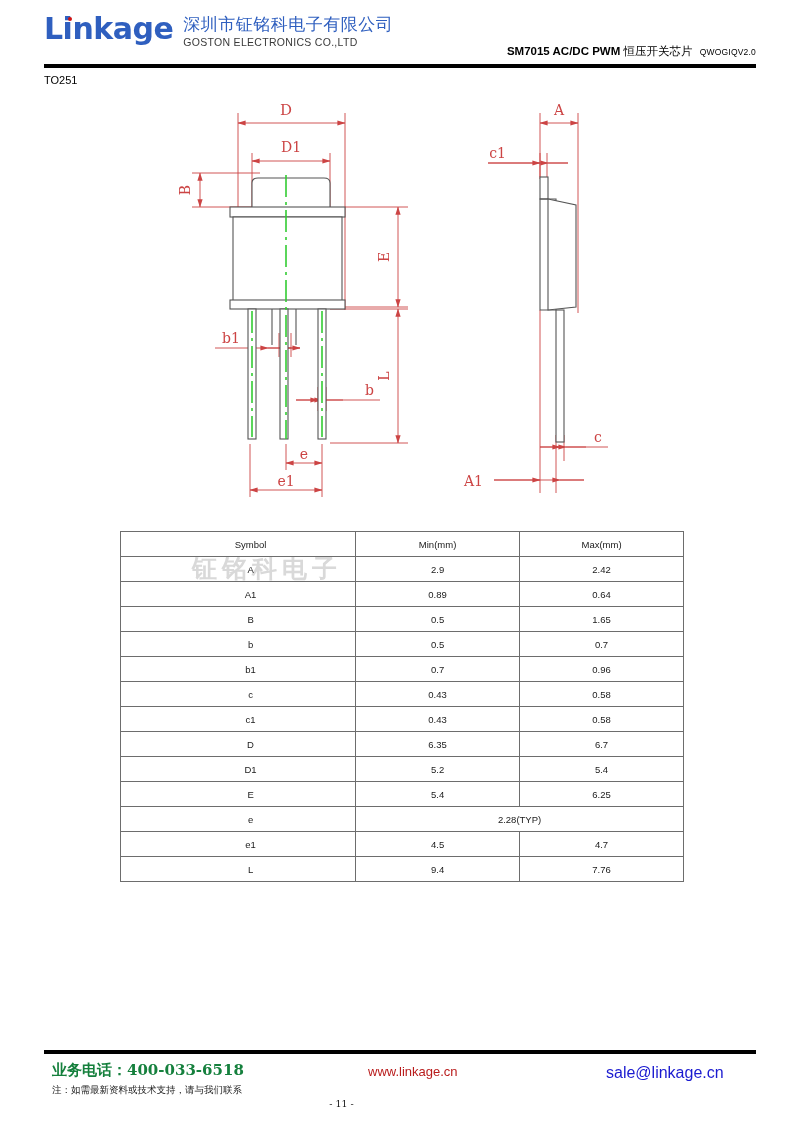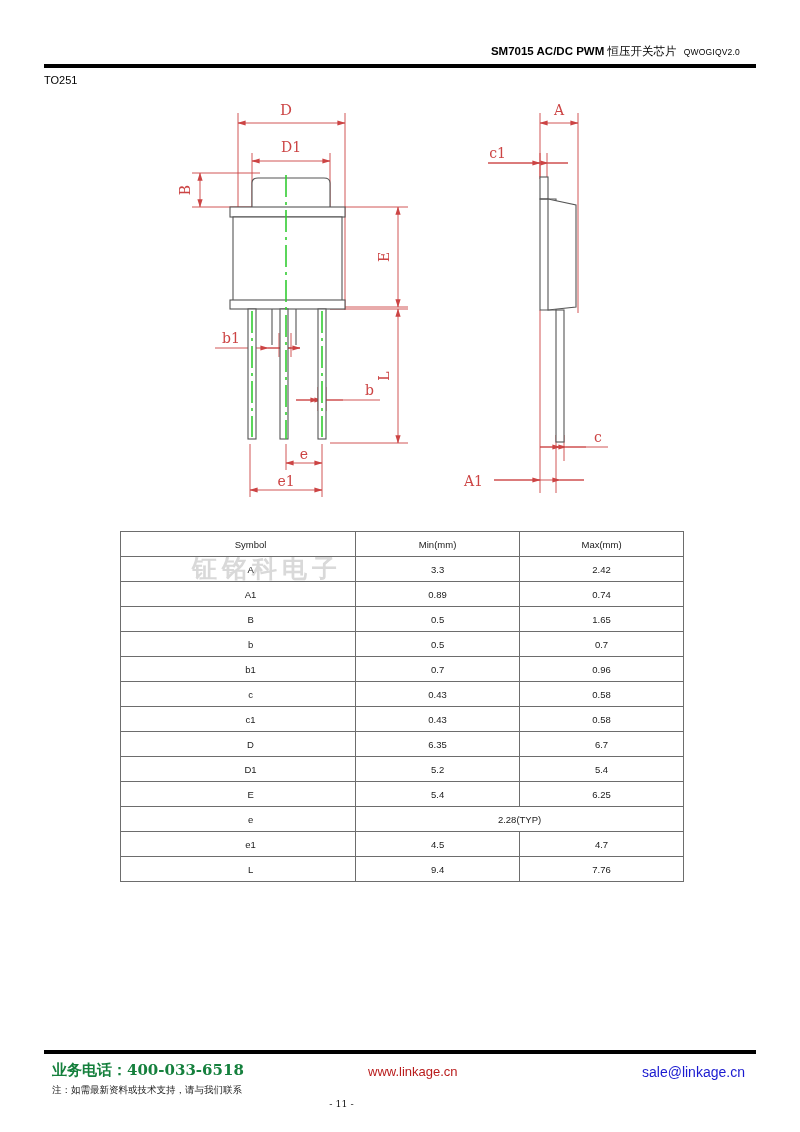--- a/index.html
+++ b/index.html
@@ -60,21 +60,21 @@
   #company-en {
     font-family: "Liberation Sans", sans-serif;
     font-size: 10.5px;
     color: #3a3a3a;
     line-height: 13px;
     letter-spacing: 0.3px;
     margin-top: 2px;
   }
   #header-title {
     position: absolute;
-    right: 60px;
+    right: 44px;
     top: 44px;
     font-size: 11.5px;
     font-weight: bold;
     color: #000;
     white-space: nowrap;
     margin-left: 22px;
   }
   #header-title .cn {
     font-family: "DejaVu Sans", sans-serif;
     font-weight: normal;
@@ -178,39 +178,49 @@
   }
   #footer-web {
     position: absolute;
     left: 368px; top: 6px;
     font-size: 13px;
     color: #b91c1c;
     white-space: nowrap;
   }
   #footer-mail {
     position: absolute;
-    left: 642px; top: 6px;
-    font-size: 14px;
+    left: 606px; top: 6px;
+    font-size: 16px;
     color: #1a1ad0;
     white-space: nowrap;
   }
   #page-number {
     position: absolute;
     left: 0; top: 40px;
     width: 683px;
     text-align: center;
     font-family: "DejaVu Serif", serif;
     font-size: 9.5px;
     color: #1a1a1a;
   }
 </style>
 </head>
 <body>
 
 <div id="header">
+  <div id="logo-block">
+    <div id="logo-wordmark">
+      <span>Linkage</span>
+      <span id="logo-dot"></span>
+    </div>
+    <div id="company-names">
+      <div id="company-cn">深圳市钲铭科电子有限公司</div>
+      <div id="company-en">GOSTON ELECTRONICS CO.,LTD</div>
+    </div>
+  </div>
 
   <div id="header-title">
     <span>SM7015 AC/DC PWM</span>
     <span class="cn">恒压开关芯片</span>
     <span class="rev">QWOGIQV2.0</span>
   </div>
 
   <div id="header-rule"></div>
   <div id="package-label">TO251</div>
 </div>
@@ -342,27 +352,27 @@
 <div id="dim-table-wrap">
   <table id="dim-table">
     <tbody>
       <tr class="head">
         <td class="sym">Symbol</td>
         <td class="val">Min(mm)</td>
         <td class="val">Max(mm)</td>
       </tr>
       <tr>
         <td class="sym">A</td>
-        <td class="val">3.3</td>
+        <td class="val">2.9</td>
         <td class="val">2.42</td>
       </tr>
       <tr>
         <td class="sym">A1</td>
         <td class="val">0.89</td>
-        <td class="val">0.74</td>
+        <td class="val">0.64</td>
       </tr>
       <tr>
         <td class="sym">B</td>
         <td class="val">0.5</td>
         <td class="val">1.65</td>
       </tr>
       <tr>
         <td class="sym">b</td>
         <td class="val">0.5</td>
         <td class="val">0.7</td>

